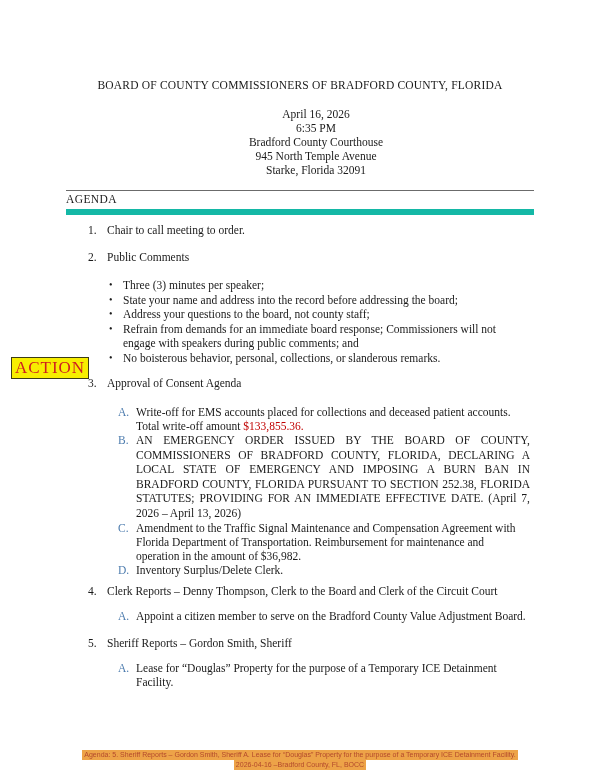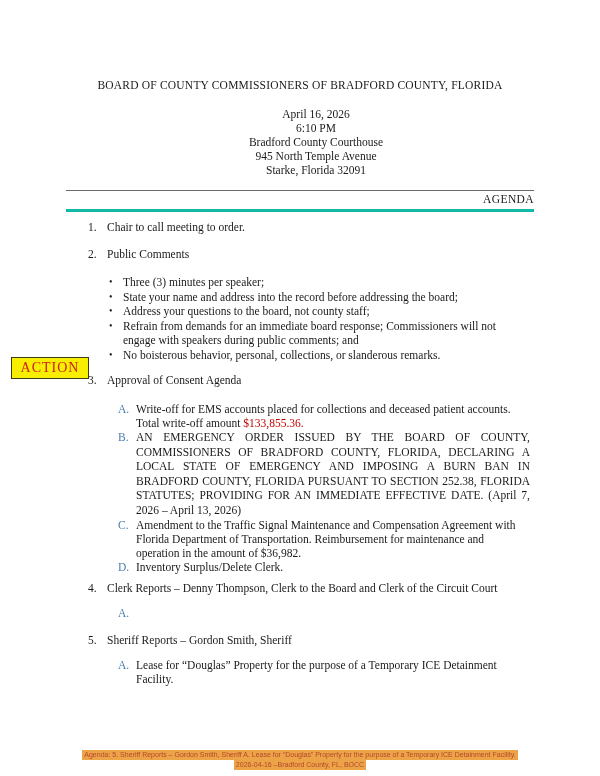--- a/index.html
+++ b/index.html
@@ -11,23 +11,23 @@
     font-size:11.5px;
     line-height:14px;
     color:#1a1a1a;
     overflow:hidden;
   }
   .doc-title{padding-top:65px;text-align:center;letter-spacing:.2px;margin-top:13px;}
   .meeting-info{margin-top:15px;text-align:center;margin-left:32px;}
   .agenda-rule{
     margin:13px 66px 4px 66px;
     border-top:1px solid #6b6b6b;
-    border-bottom:3px solid #14b8a6;
+    border-bottom:6px solid #14b8a6;
     padding:1px 0 3px 0;
-    text-align:right;
+    text-align:left;
     letter-spacing:.4px;
   }
   .num-row{display:flex;margin-left:88px;margin-right:65px;}
   .num{width:19px;flex:0 0 19px;}
   .itext{flex:1;}
   .bullets{margin-top:14px;margin-left:109px;}
   .bullet-row{display:flex;line-height:14.5px;}
   .bmark{width:14px;flex:0 0 14px;font-size:10px;}
   .btext{width:382px;}
   .sub-list{margin-left:118px;}
@@ -35,21 +35,21 @@
   .letter{width:18px;flex:0 0 18px;color:#4d7cae;}
   .sub-text{width:394px;}
   .caps-para{text-align:justify;line-height:14.6px;}
   .red{color:#c00000;}
   .action-box{
     position:absolute;left:11px;top:357px;
     width:76px;height:20px;
     background:#f7ee00;
     border:1px solid #3c3c14;
     color:#cf1f1f;
-    font-size:14px;line-height:20px;
+    font-size:17px;line-height:20px;
     text-align:center;letter-spacing:1px;
   }
   .footer{
     position:absolute;left:0;top:750px;width:600px;
     text-align:center;
     font-family:"Liberation Sans","DejaVu Sans",sans-serif;
     font-size:7px;line-height:8px;
   }
   .footer .hl{
     display:inline-block;
@@ -63,21 +63,21 @@
 </style>
 </head>
 <body>
 
 <div class="page">
 
   <div class="doc-title">BOARD OF COUNTY COMMISSIONERS OF BRADFORD COUNTY, FLORIDA</div>
 
   <div class="meeting-info">
     <div>April 16, 2026</div>
-    <div>6:10 PM</div>
+    <div>6:35 PM</div>
     <div>Bradford County Courthouse</div>
     <div>945 North Temple Avenue</div>
     <div>Starke, Florida 32091</div>
   </div>
 
   <div class="agenda-rule">AGENDA</div>
 
   <div class="num-row mt8">
     <span class="num">1.</span>
     <span class="itext">Chair to call meeting to order.</span>
@@ -138,20 +138,21 @@
   </div>
 
   <div class="num-row mt7">
     <span class="num">4.</span>
     <span class="itext">Clerk Reports – Denny Thompson, Clerk to the Board and Clerk of the Circuit Court</span>
   </div>
 
   <div class="sub-list mt11">
     <div class="sub-row">
       <span class="letter">A.</span>
+      <div class="sub-text">Appoint a citizen member to serve on the Bradford County Value Adjustment Board.</div>
     </div>
   </div>
 
   <div class="num-row mt13">
     <span class="num">5.</span>
     <span class="itext">Sheriff Reports – Gordon Smith, Sheriff</span>
   </div>
 
   <div class="sub-list mt11">
     <div class="sub-row">

